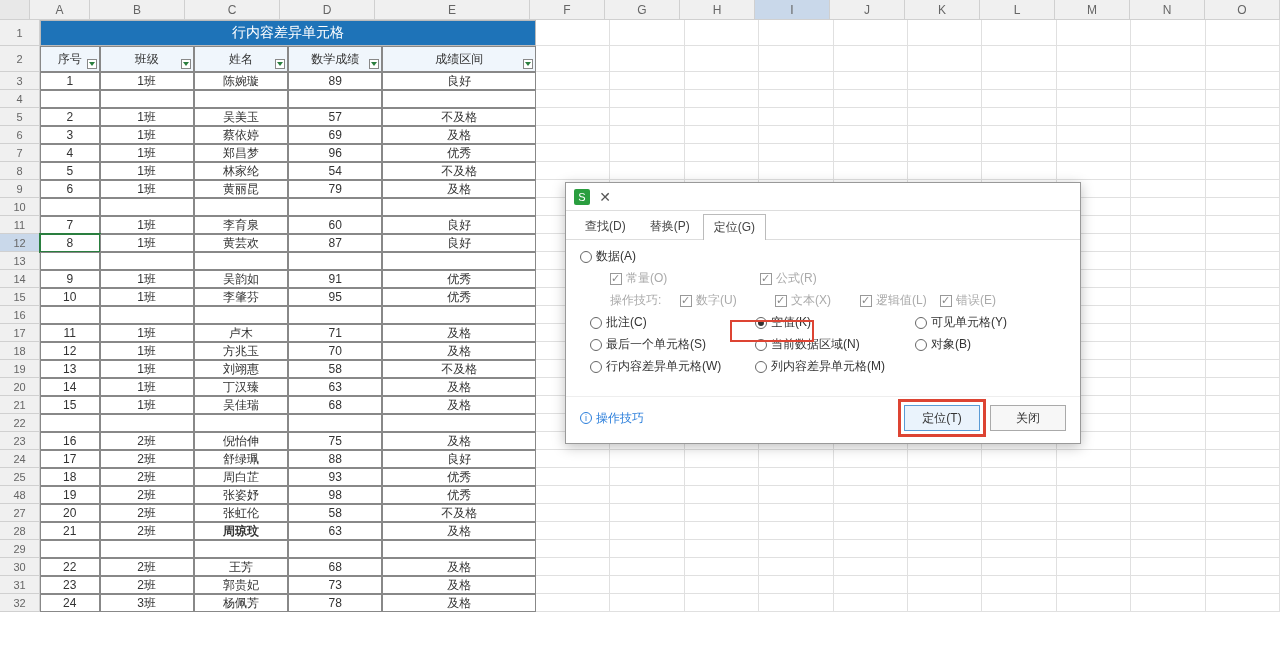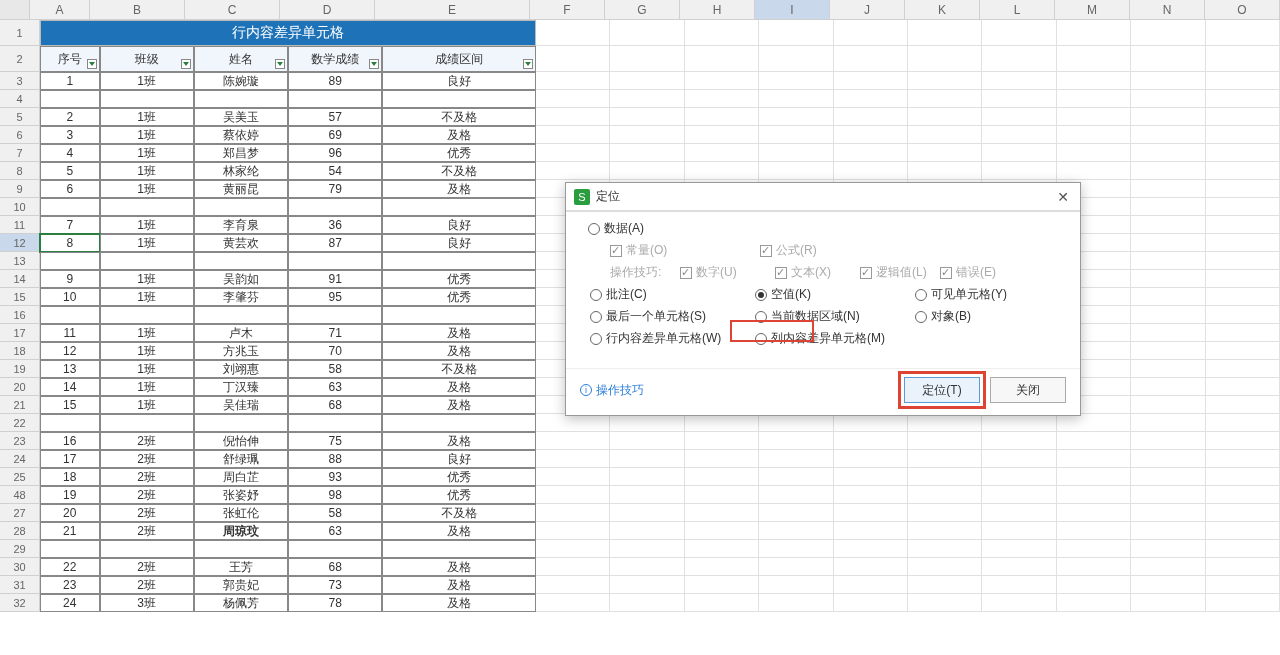--- a/index.html
+++ b/index.html
@@ -250,21 +250,21 @@
         <div class="cell " style="width: 75px;"></div>
         <div class="cell " style="width: 75px;"></div>
         <div class="cell " style="width: 75px;"></div>
         <div class="cell " style="width: 75px;"></div>
       </div>
       <div class="row">
         <div class="rowh">11</div>
         <div class="cell data-cell" style="width: 60px;">7</div>
         <div class="cell data-cell" style="width: 95px;">1班</div>
         <div class="cell data-cell" style="width: 95px;">李育泉</div>
-        <div class="cell data-cell" style="width: 95px;">36</div>
+        <div class="cell data-cell" style="width: 95px;">60</div>
         <div class="cell data-cell" style="width: 155px;">良好</div>
         <div class="cell " style="width: 75px;"></div>
         <div class="cell " style="width: 75px;"></div>
         <div class="cell " style="width: 75px;"></div>
         <div class="cell " style="width: 75px;"></div>
         <div class="cell " style="width: 75px;"></div>
         <div class="cell " style="width: 75px;"></div>
         <div class="cell " style="width: 75px;"></div>
         <div class="cell " style="width: 75px;"></div>
         <div class="cell " style="width: 75px;"></div>
@@ -647,26 +647,30 @@
         <div class="cell " style="width: 75px;"></div>
         <div class="cell " style="width: 75px;"></div>
         <div class="cell " style="width: 75px;"></div>
       </div>
     </div>
 </div>
 
 <div class="dialog">
   <div class="dlg-title">
     <div class="s-badge">S</div>
-    <div class="txt">定位</div>
     <div class="dlg-close">✕</div>
+  </div>
+  <div class="dlg-tabs">
+    <div class="tab">查找(D)</div>
+    <div class="tab">替换(P)</div>
+    <div class="tab active">定位(G)</div>
   </div>
   <div class="dlg-body">
     <div class="opts">
-      <div class="opt" style="left:8px;top:0">
+      <div class="opt" style="left:0;top:0">
           <span class="radio"></span>
           <span>数据(A)</span>
         </div>
       <div class="opt disabled" style="left:30px;top:22px">
           <span class="chk checked"></span>
           <span>常量(O)</span>
         </div>
       <div class="opt disabled" style="left:180px;top:22px">
           <span class="chk checked"></span>
           <span>公式(R)</span>

